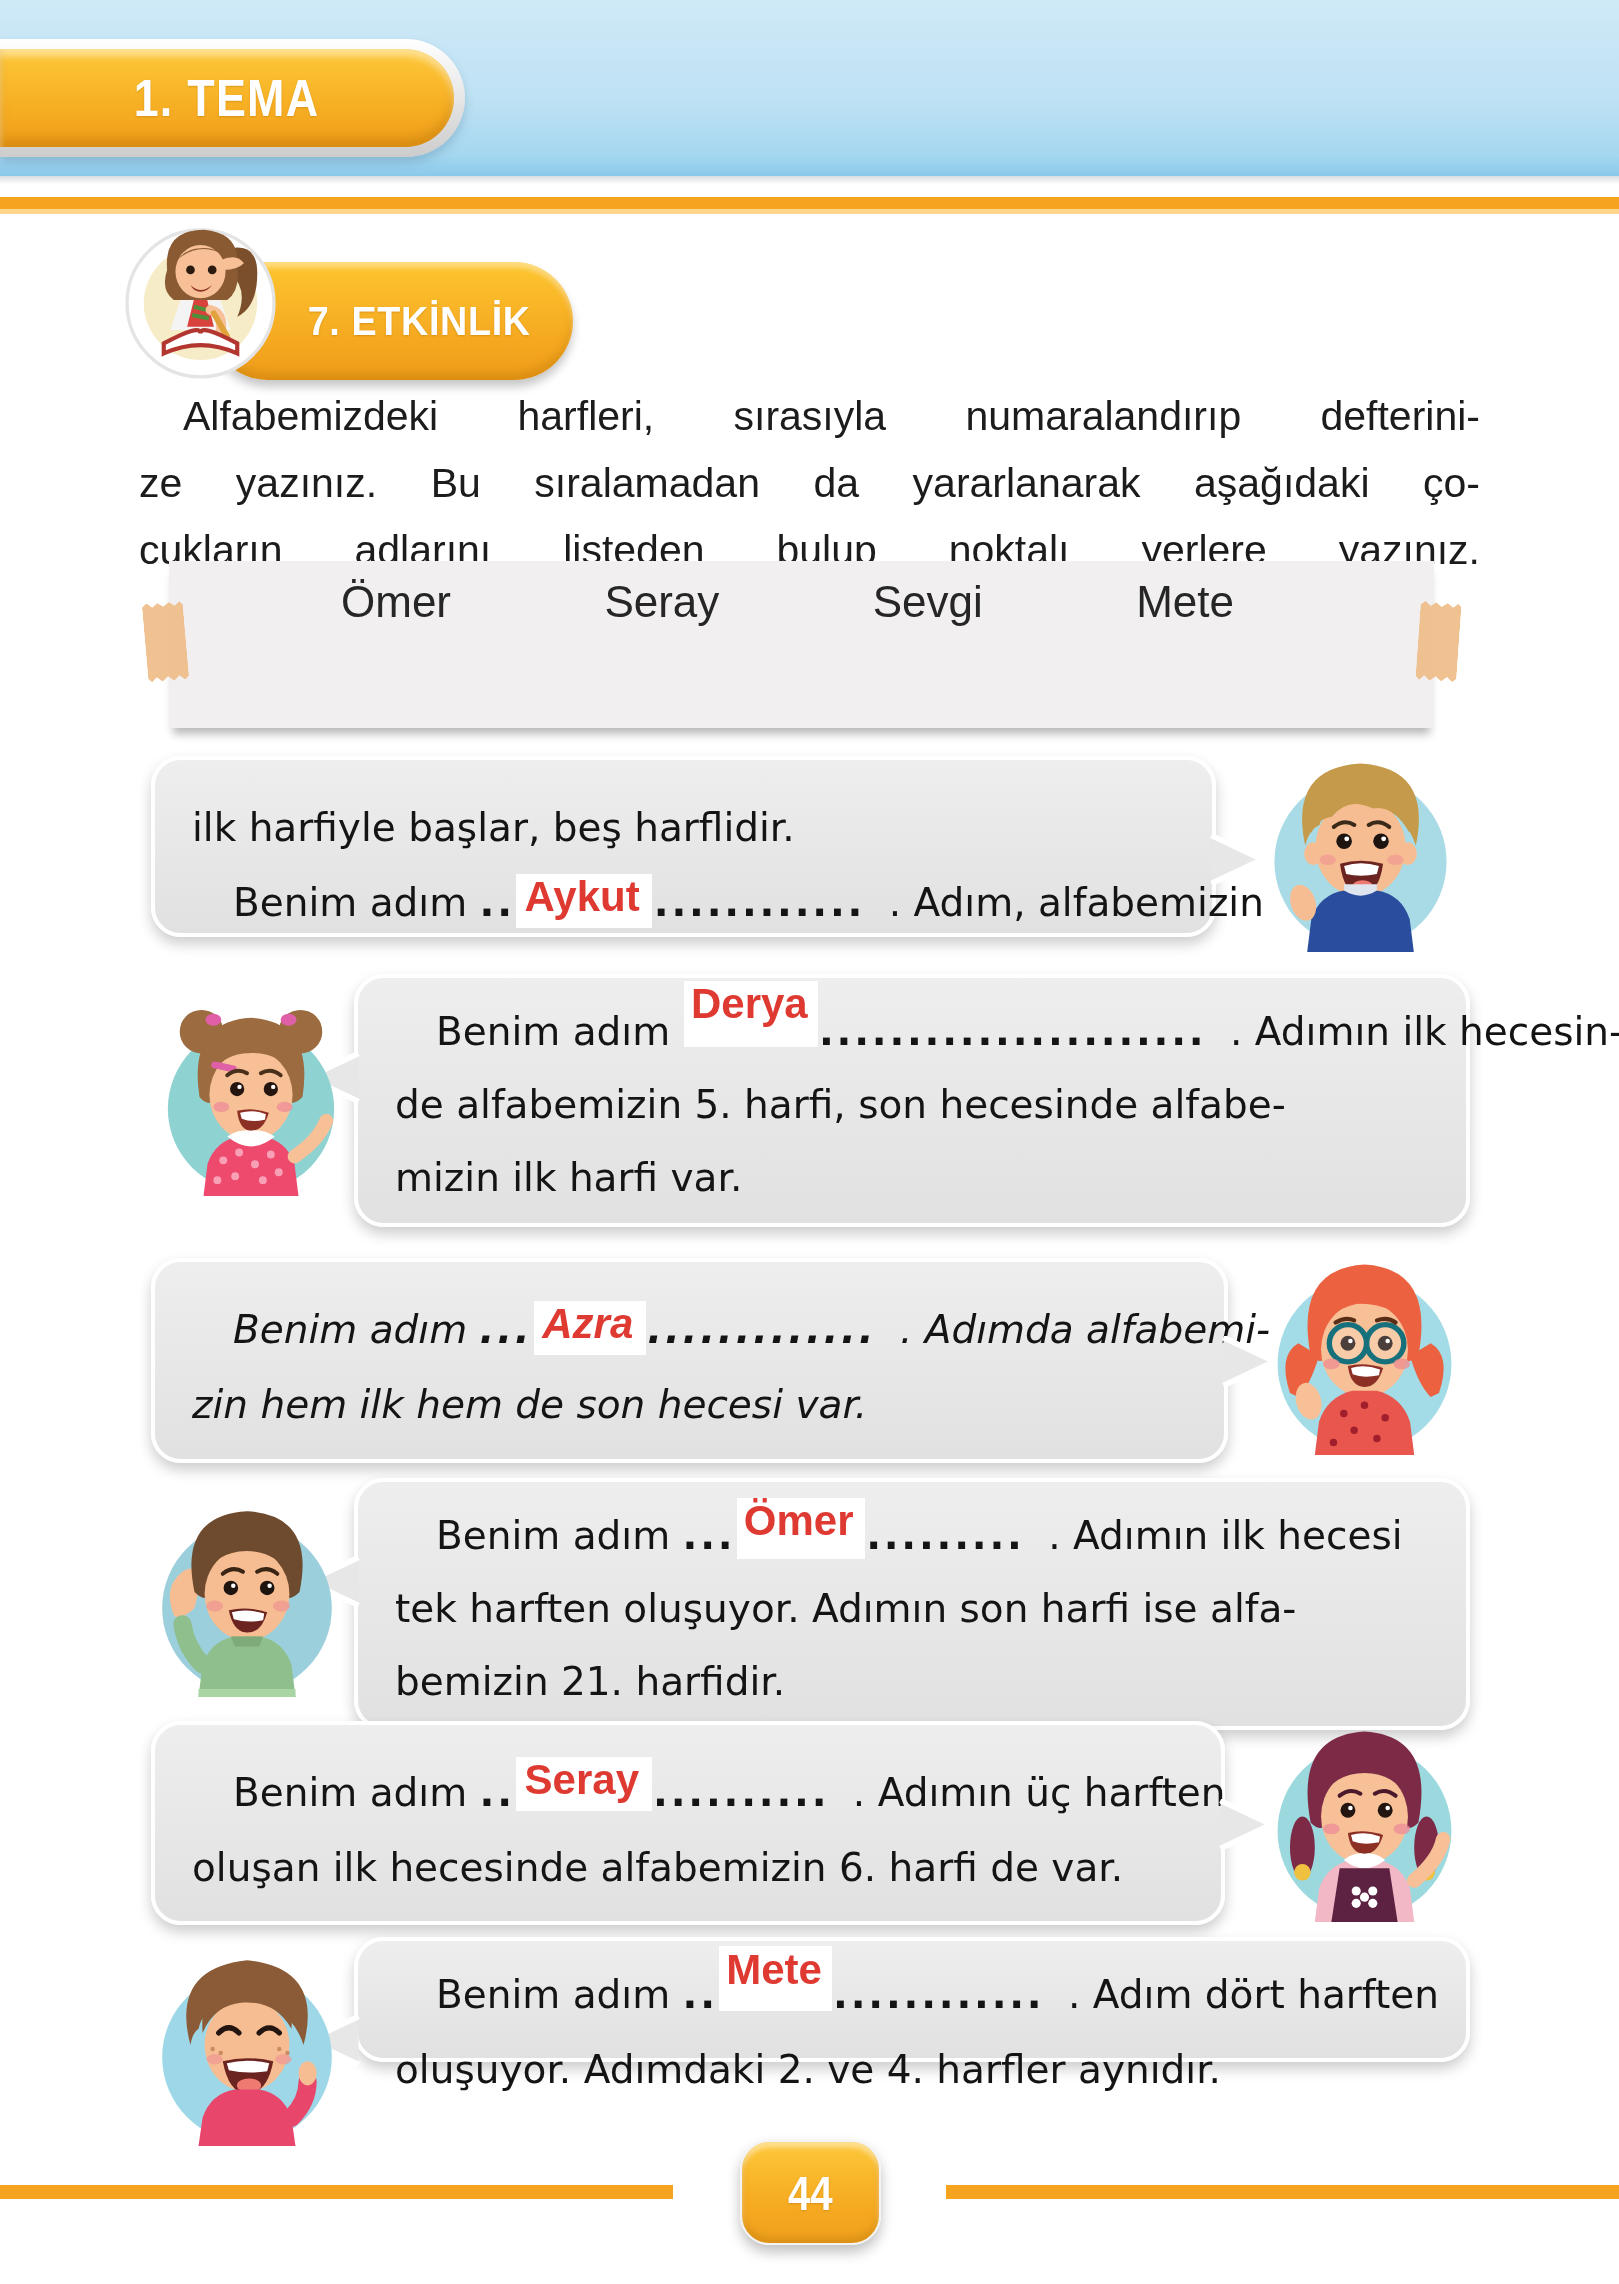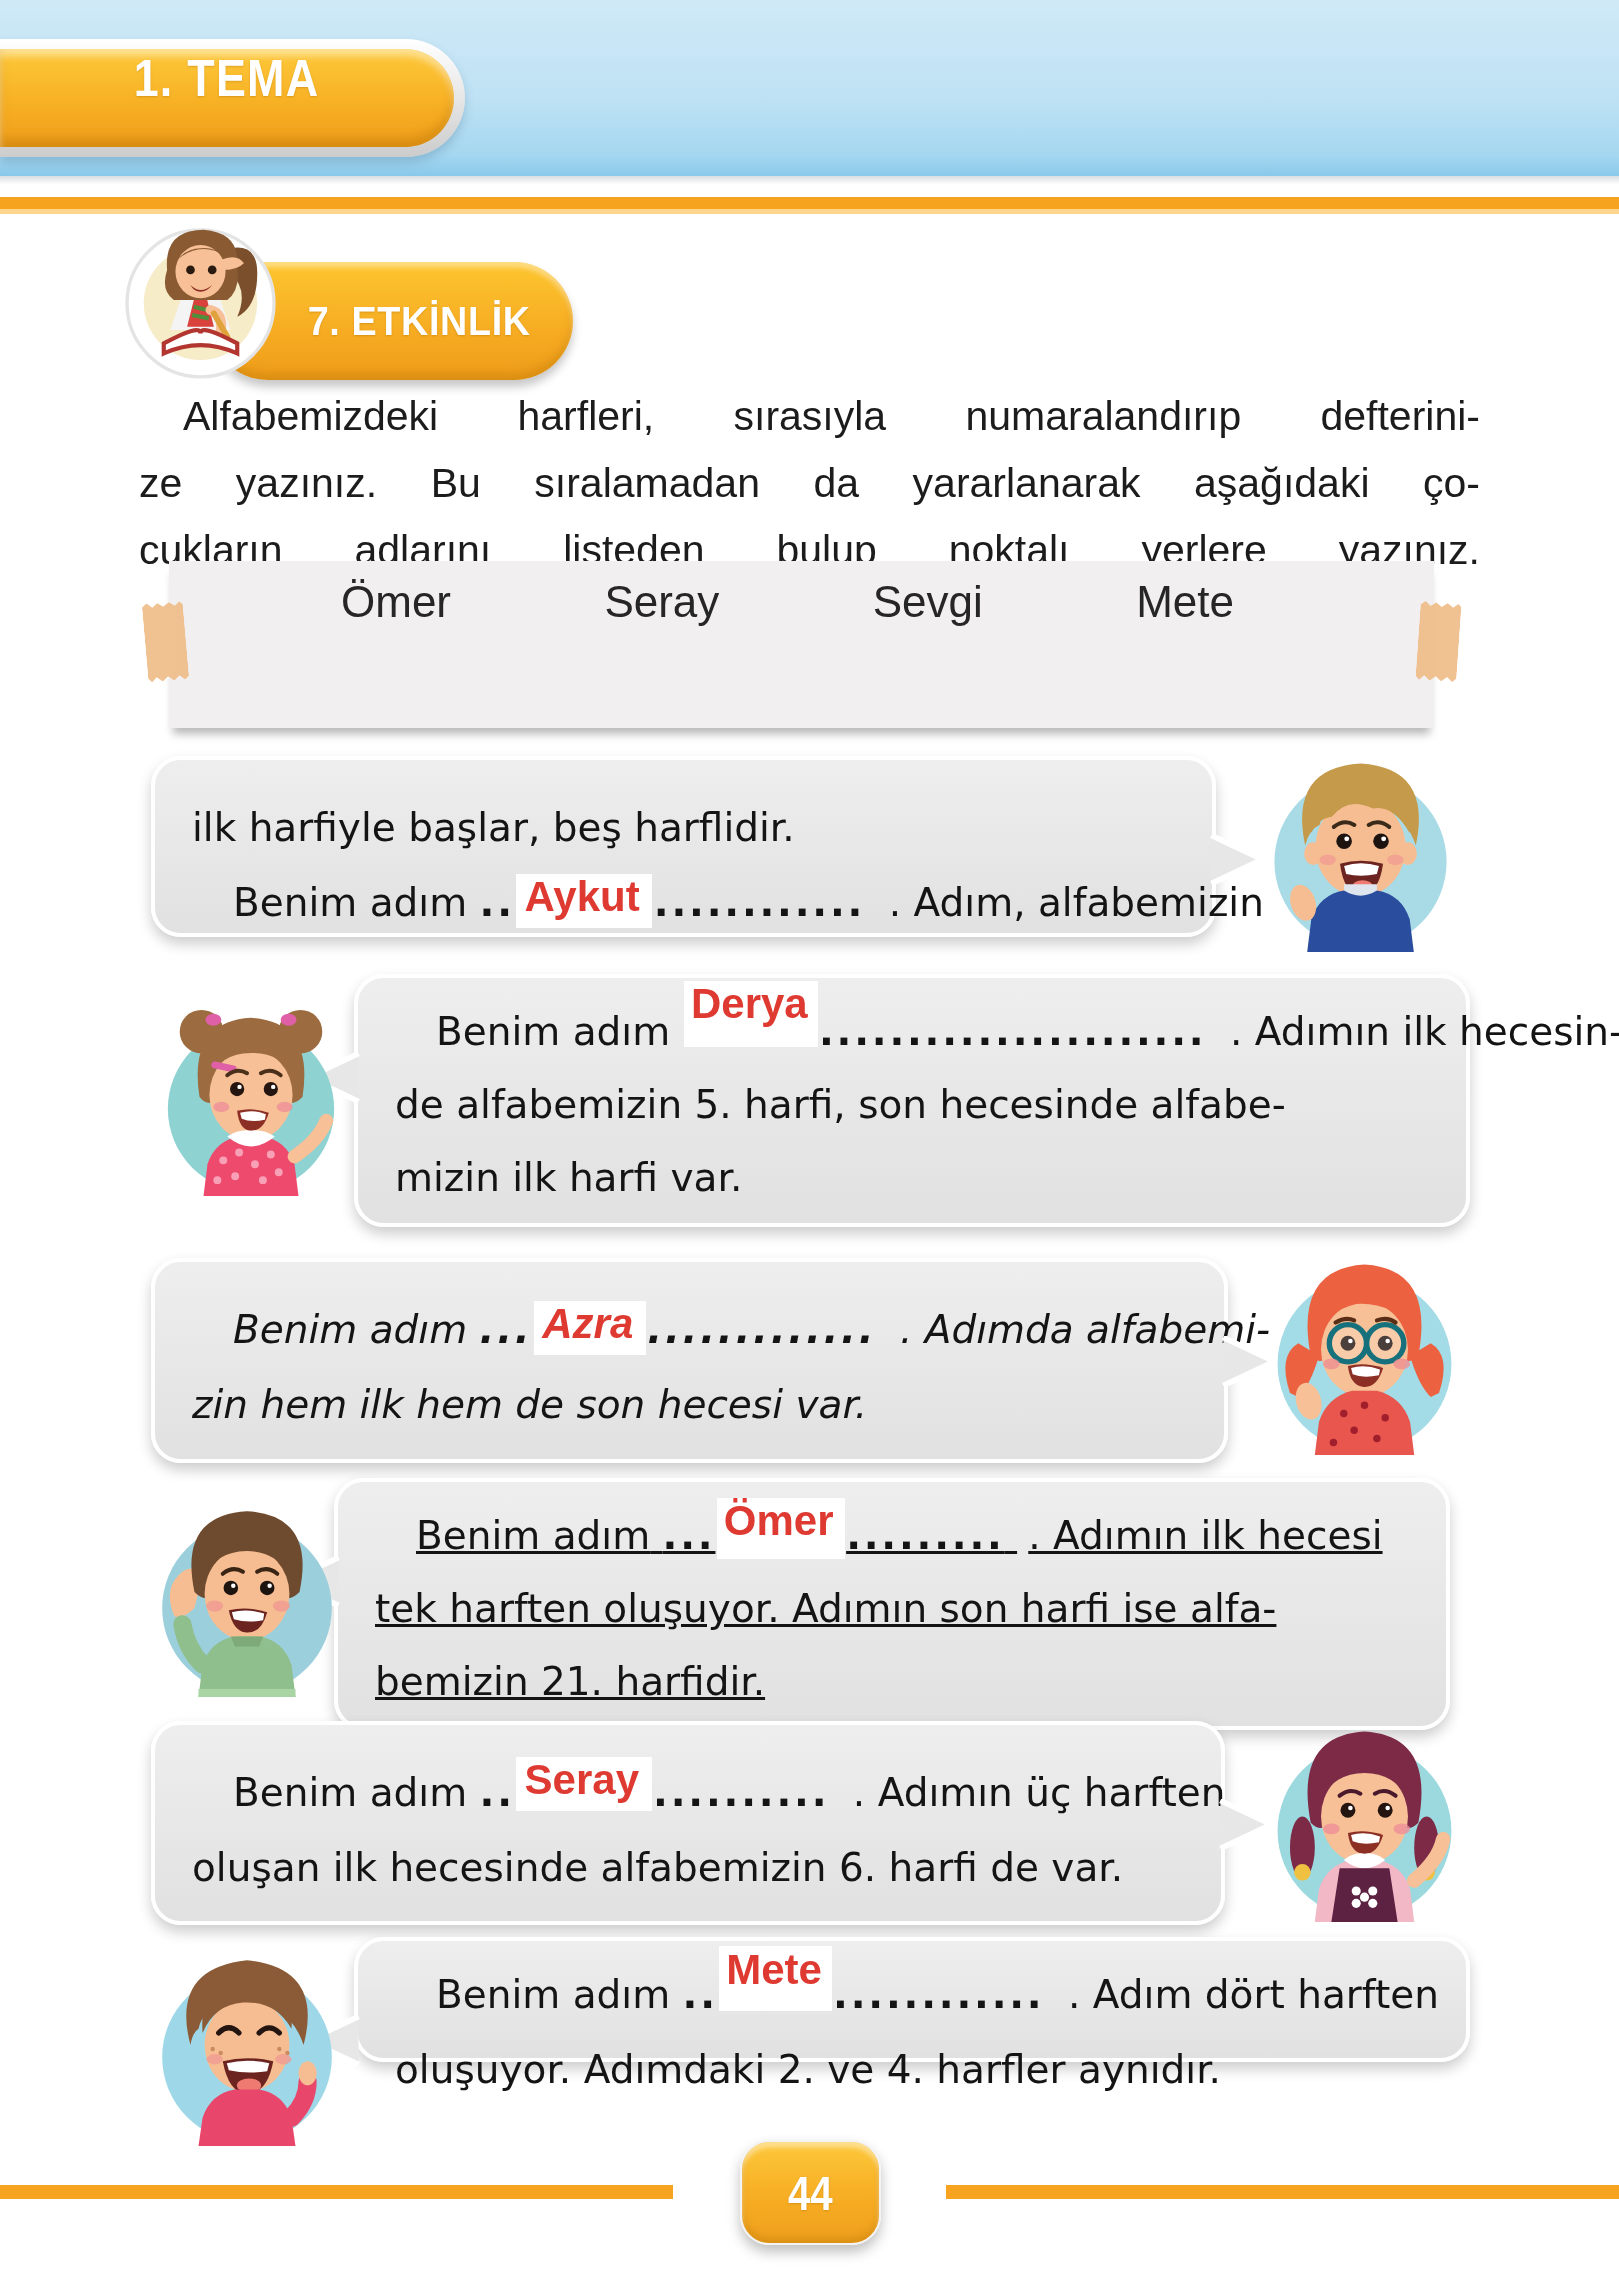--- a/index.html
+++ b/index.html
@@ -19,21 +19,21 @@
     background:linear-gradient(180deg,#ffffff 0%,#e9e9e9 45%,#cccccc 100%);
     border-radius:0 67px 67px 0;
     box-shadow:0 5.6px 9.8px rgba(60,100,130,.25);
     padding:9.8px 11.2px 9.8px 0;
   }
   .tema-badge-inner {
     width:100%; height:100%;
     border-radius:0 56px 56px 0;
     background:linear-gradient(180deg,#fdc93a 0%,#f7b024 55%,#ef9d1a 100%);
     box-shadow:inset 0 7px 7px rgba(255,255,255,.45), inset 0 -8.4px 9.8px rgba(176,110,0,.35);
-    display:flex; align-items:flex-start; justify-content:center;
+    display:flex; align-items:center; justify-content:center;
   }
   .tema-badge-inner span {
     color:#ffffff; font-size:51px; font-weight:bold; letter-spacing:1.4px;
     transform:scaleX(.88); text-shadow:0 1.4px 2.1px rgba(160,100,0,.35);
   }
   .strip-white { position:absolute; left:0; top:176px; width:1620px; height:21px;
     background:linear-gradient(180deg,#d8dde0 0%,#ffffff 40%,#ffffff 100%); }
   .strip-orange { position:absolute; left:0; top:197px; width:1620px; height:12.7px; background:var(--c-line_orange); }
   .strip-gold { position:absolute; left:0; top:209px; width:1620px; height:4.9px; background:#fbd68c; }
 
@@ -119,21 +119,21 @@
   .av-b1 { left:1258px; top:747px; width:205px; height:205px; }
   .bub-b1 { left:151px; top:756px; width:1065px; height:181px; }
 
   .av-b2 { left:152px; top:998px; width:198px; height:198px; }
   .bub-b2 { left:354px; top:974px; width:1116px; height:253px; }
 
   .av-b3 { left:1261px; top:1248px; width:207px; height:207px; }
   .bub-b3 { left:151px; top:1258px; width:1077px; height:205px;font-style:italic; }
 
   .av-b4 { left:146px; top:1495px; width:202px; height:202px; }
-  .bub-b4 { left:334px; top:1478px; width:1116px; height:252px;text-decoration:underline; }
+  .bub-b4 { left:354px; top:1478px; width:1116px; height:252px; }
 
   .av-b5 { left:1261px; top:1715px; width:207px; height:207px; }
   .bub-b5 { left:151px; top:1721px; width:1074px; height:204px; }
 
   .av-b6 { left:146px; top:1944px; width:202px; height:202px; }
   .bub-b6 { left:354px; top:1937px; width:1116px; height:125px; }
   .bub-b6 { padding-top:15.5px; }
 
   
   .footer-line { position:absolute; top:2185px; height:14px; background:var(--c-line_orange); }

